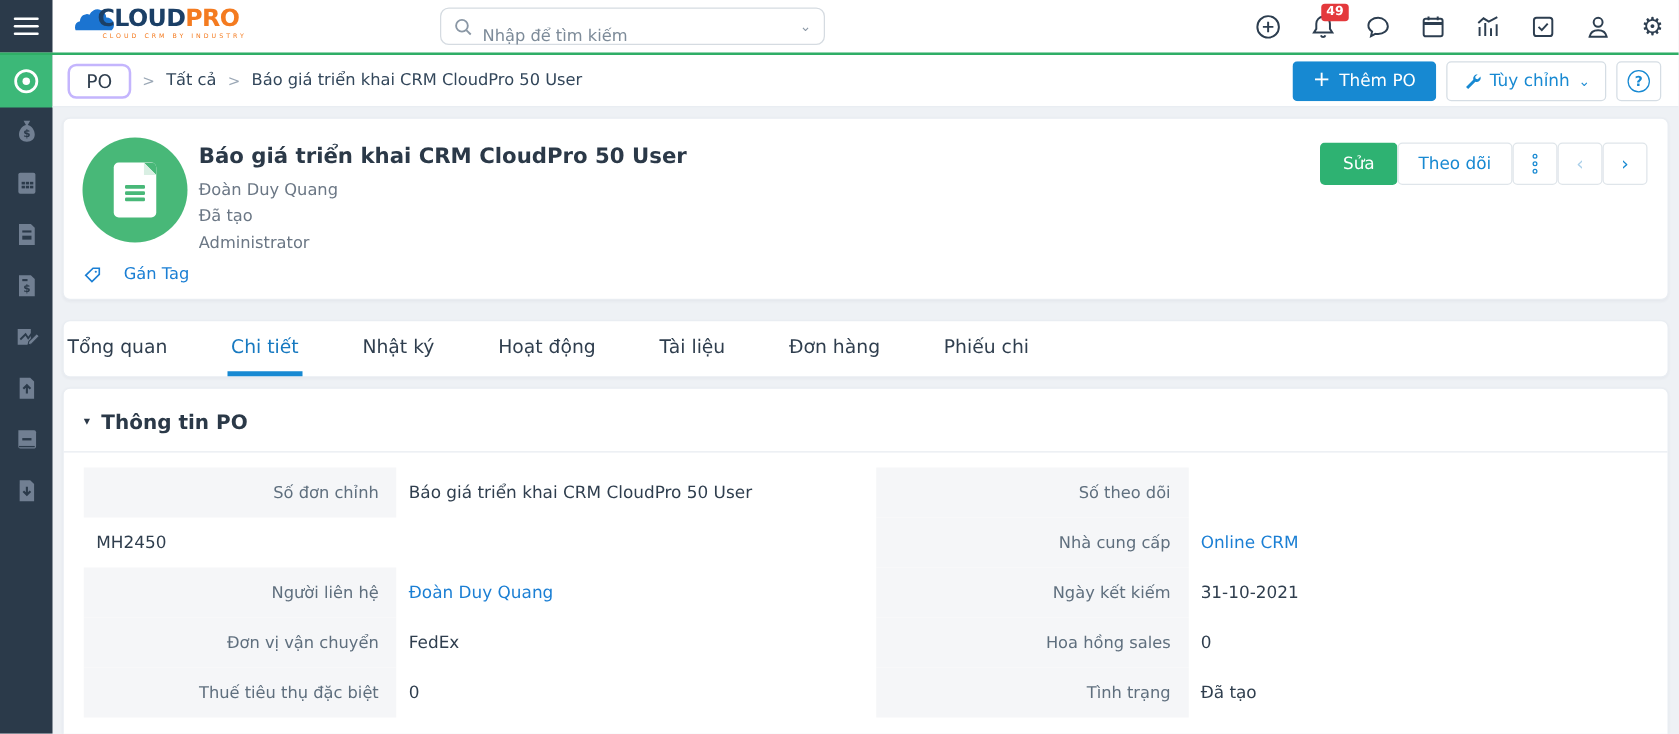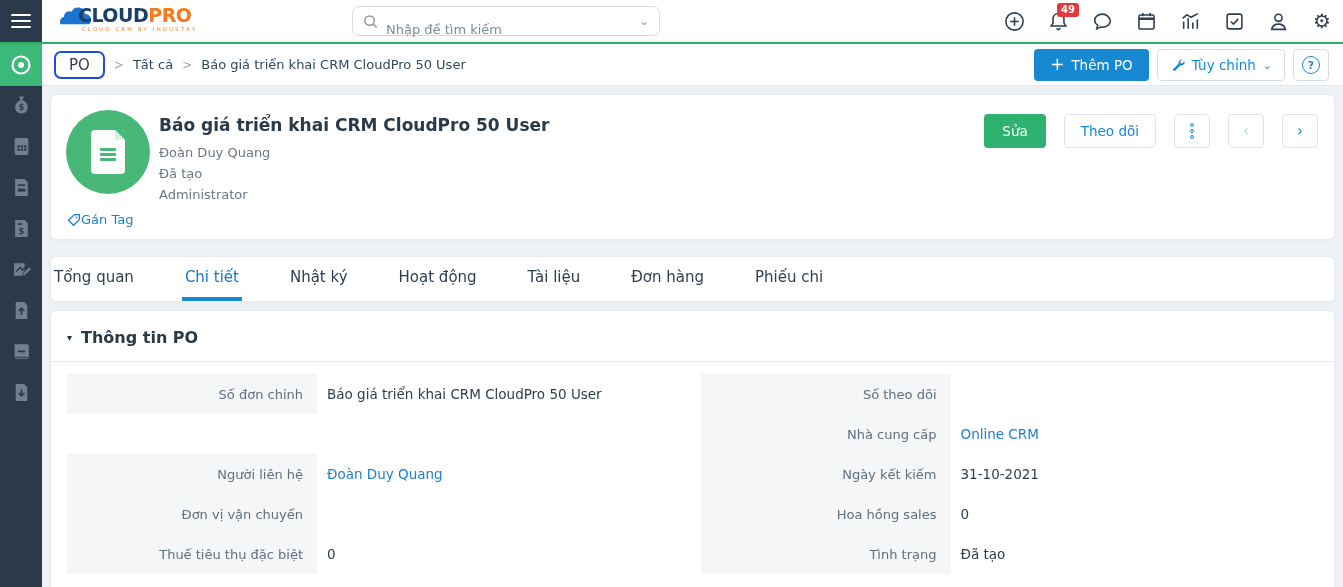--- a/index.html
+++ b/index.html
@@ -31,21 +31,21 @@
   .topbar-icons { position:absolute; right:10px; top:0; height:42px; display:flex; align-items:center; gap:22px; }
   .tb-icon { position:relative; width:22px; height:22px; display:flex; align-items:center; justify-content:center; cursor:pointer; }
   .badge { position:absolute; top:-7px; left:10px; background:#e4393c; color:#fff; font-size:10px; font-weight:bold;
     padding:1px 4px; border-radius:3px; line-height:1.2; }
   .gear-glyph { font-size:20px; color:#2d3e50; line-height:1; }
   
   .green-line { position:absolute; left:0; top:42px; right:0; height:2px; background:#2fae66; z-index:6; }
   
   .crumb-bar { position:absolute; left:42px; top:44px; right:0; height:42px; background:#fff;
     border-bottom:1px solid #e2e8ee; display:flex; align-items:center; padding-left:12px; z-index:4; }
-  .po-box { border:2px solid #1d4ed8; border-radius:7px; padding:3px 13px; font-size:15px; color:#2f3e4e; cursor:pointer; }
+  .po-box { border:2px solid #c4b5fd; border-radius:7px; padding:3px 13px; font-size:15px; color:#2f3e4e; cursor:pointer; }
   .crumb-sep { color:#9aa7b5; font-size:12px; margin:0 9px; }
   .crumb-item { color:#33475b; font-size:13px; cursor:pointer; }
   .crumb-actions { position:absolute; right:14px; top:5px; display:flex; gap:8px; align-items:center; }
   .btn { height:32px; border-radius:4px; display:flex; align-items:center; justify-content:center;
     font-size:13.5px; cursor:pointer; font-family:inherit; border:1px solid transparent; }
   .btn-primary { background:#1789d2; color:#fff; padding:0 15px; gap:7px; }
   .btn-outline { background:#fff; border-color:#d5dde4; color:#1789d2; padding:0 12px; gap:7px; }
   .btn-square { background:#fff; border-color:#d5dde4; color:#1789d2; width:36px; }
   .plus-glyph { font-size:17px; line-height:1; margin-top:-1px; }
   .chev-glyph { font-size:11px; color:#1789d2; }
@@ -66,23 +66,23 @@
   
   .avatar { position:absolute; left:15px; top:15px; width:84px; height:84px; border-radius:50%;
     background:#48b878; display:flex; align-items:center; justify-content:center; }
   .doc-shape { position:relative; width:34px; height:44px; background:#fff; border-radius:4px; }
   .doc-fold { position:absolute; right:0; top:0; width:0; height:0;
     border-left:10px solid #d9efe3; border-top:10px solid #48b878; border-top-right-radius:4px; }
   .doc-line { position:absolute; left:9px; width:16px; height:2.5px; background:#48b878; border-radius:1px; }
   .rec-title { position:absolute; left:108px; top:20px; font-size:17px; font-weight:bold; color:#2b3948; }
   .rec-sub { position:absolute; left:108px; color:#6b7785; font-size:13px; }
   .rec-sub.l1 { top:50px; } .rec-sub.l2 { top:71px; } .rec-sub.l3 { top:92px; }
-  .gan-tag { position:absolute; left:16px; top:117px; display:flex; align-items:center; gap:0;
+  .gan-tag { position:absolute; left:16px; top:117px; display:flex; align-items:center; gap:18px;
     color:#1b7fd4; font-size:13px; cursor:pointer; }
-  .rec-btns { position:absolute; right:16px; top:19px; display:flex; gap:18px; align-items:center; }
+  .rec-btns { position:absolute; right:16px; top:19px; display:flex; gap:0; align-items:center; }
   .btn-edit { background:#2eb272; color:#fff; padding:0 17px; height:34px; }
   .btn-follow { background:#fff; border-color:#dfe5ea; color:#1789d2; padding:0 16px; height:34px; }
   .btn-sq34 { background:#fff; border:1px solid #dfe5ea; width:36px; height:34px; border-radius:4px;
     display:flex; align-items:center; justify-content:center; cursor:pointer; }
   .kebab { display:flex; flex-direction:column; gap:2px; }
   .kebab i { width:4px; height:4px; border:1.4px solid #1789d2; border-radius:50%; }
   .nav-chev { font-size:15px; color:#1789d2; }
   .nav-chev.disabled { color:#a9cfe9; }
   
   .tabs { display:flex; height:100%; align-items:stretch; gap:45px; }
@@ -347,27 +347,29 @@
     <span class="sect-caret">▾</span>
     <span class="sect-title">Thông tin PO</span>
   </div>
   <div class="fields">
     <div class="fcol">
       <div class="frow">
         <div class="flabel">Số đơn chỉnh</div>
         <div class="fvalue">Báo giá triển khai CRM CloudPro 50 User</div>
       </div>
       <div class="frow">
+        <div class="fvalue">MH2450</div>
       </div>
       <div class="frow">
         <div class="flabel">Người liên hệ</div>
         <div class="fvalue link">Đoàn Duy Quang</div>
       </div>
       <div class="frow">
         <div class="flabel">Đơn vị vận chuyển</div>
+        <div class="fvalue">FedEx</div>
       </div>
       <div class="frow">
         <div class="flabel">Thuế tiêu thụ đặc biệt</div>
         <div class="fvalue">0</div>
       </div>
     </div>
     <div class="fcol">
       <div class="frow">
         <div class="flabel">Số theo dõi</div>
         <div class="fvalue"></div>

